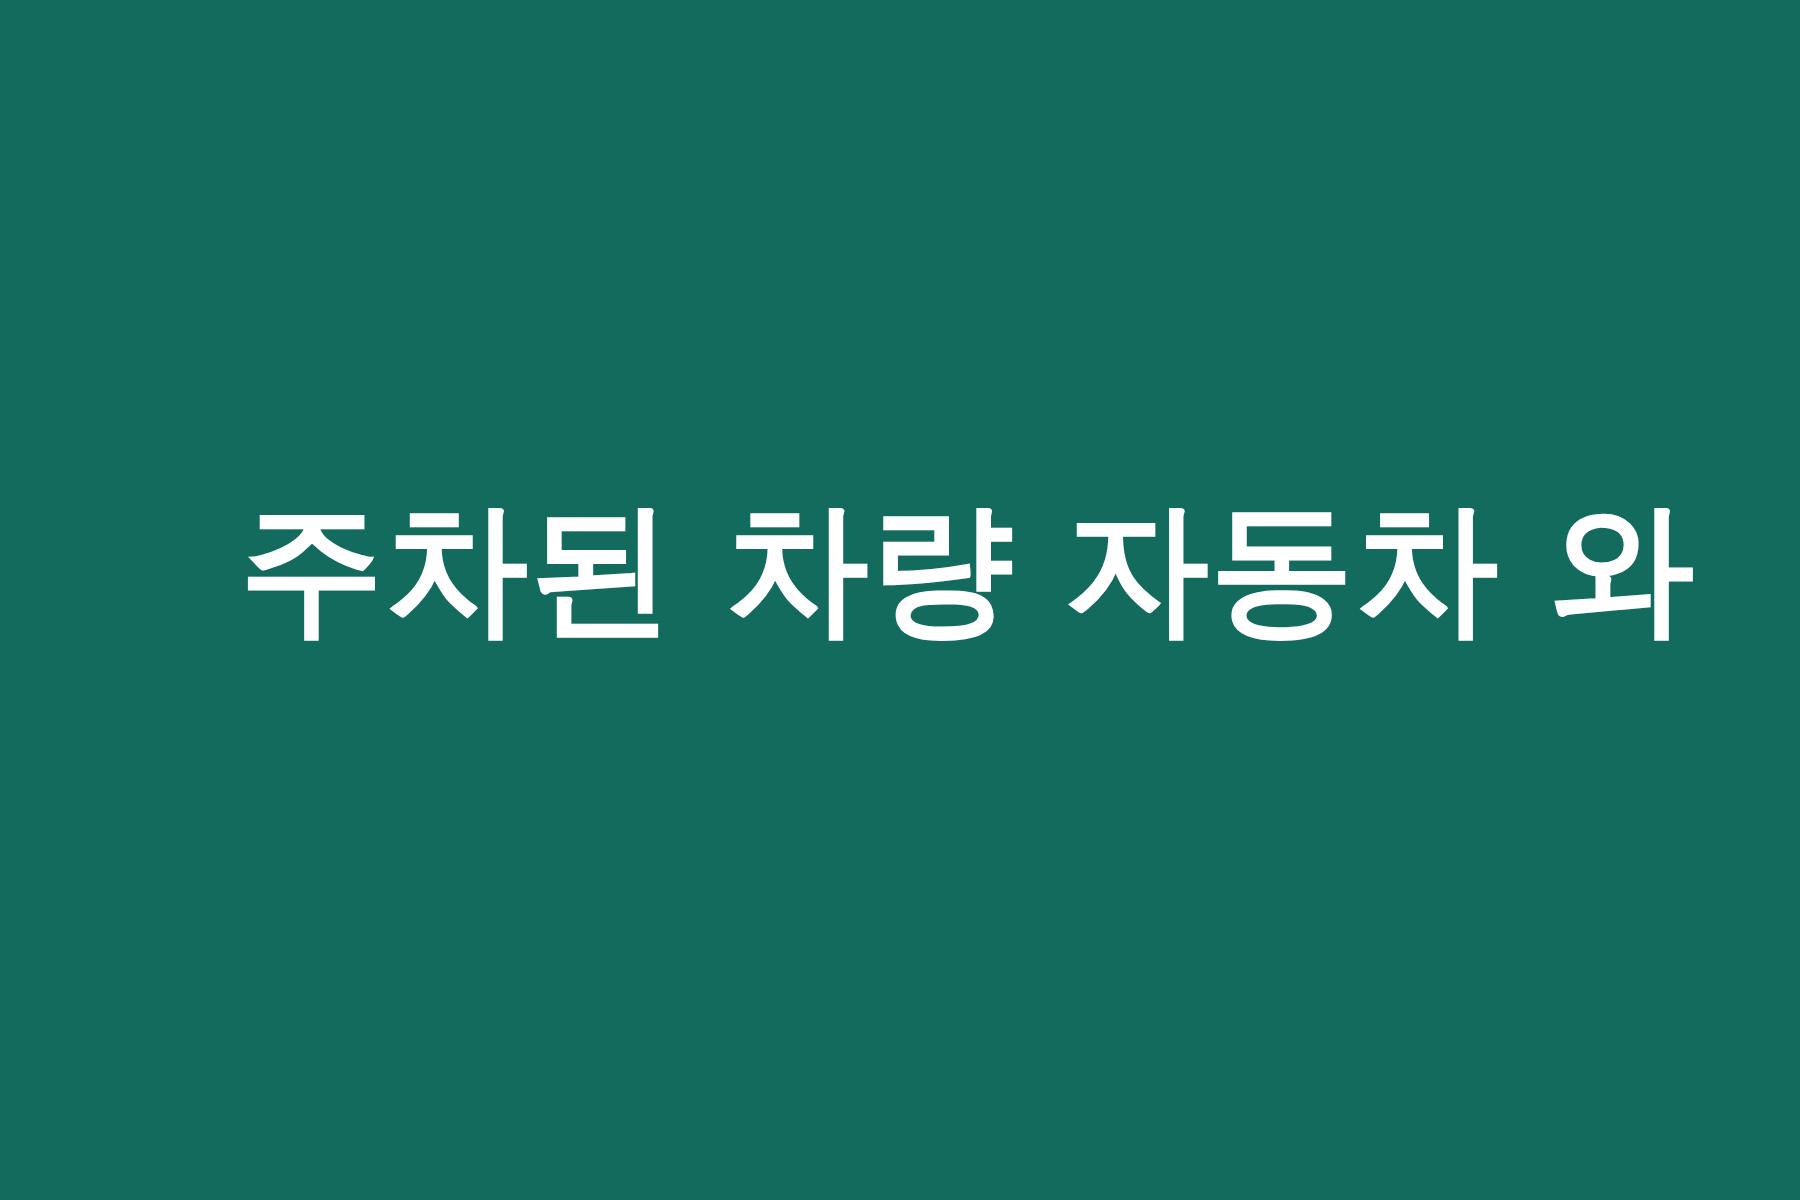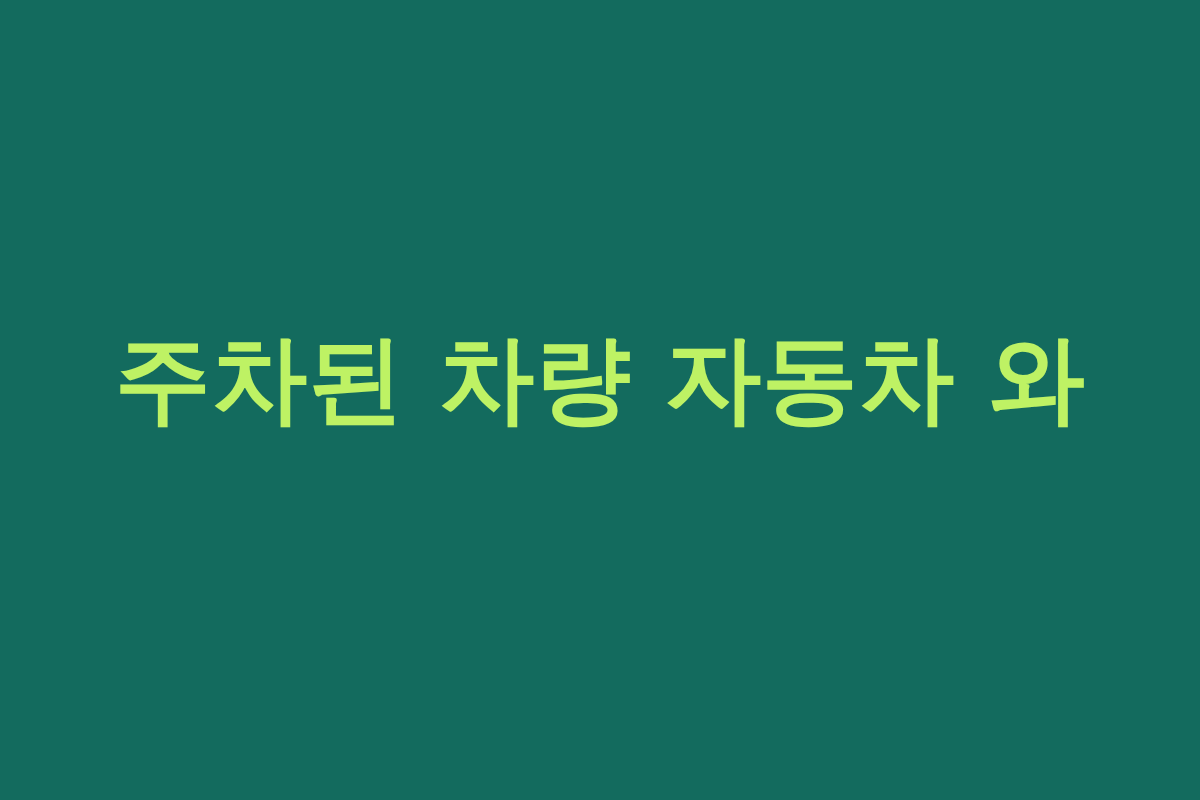--- a/index.html
+++ b/index.html
@@ -33,28 +33,28 @@
     flex-direction: column;
     align-items: center;
     justify-content: center;
     width: 1060px;
     text-align: center;
   }
 
   .headline-line {
     display: block;
     width: 100%;
-    color: #bef264;
+    color: #ffffff;
     font-family: "DejaVu Sans", "Liberation Sans", sans-serif;
     font-size: 96px;
     font-weight: 700;
     line-height: 135px;
     letter-spacing: 0.5px;
     white-space: nowrap;
-    text-align: center;
+    text-align: right;
     -webkit-font-smoothing: antialiased;
   }
 </style>
 </head>
 <body>
 
 <div id="poster">
 
   <div id="headline">
 

